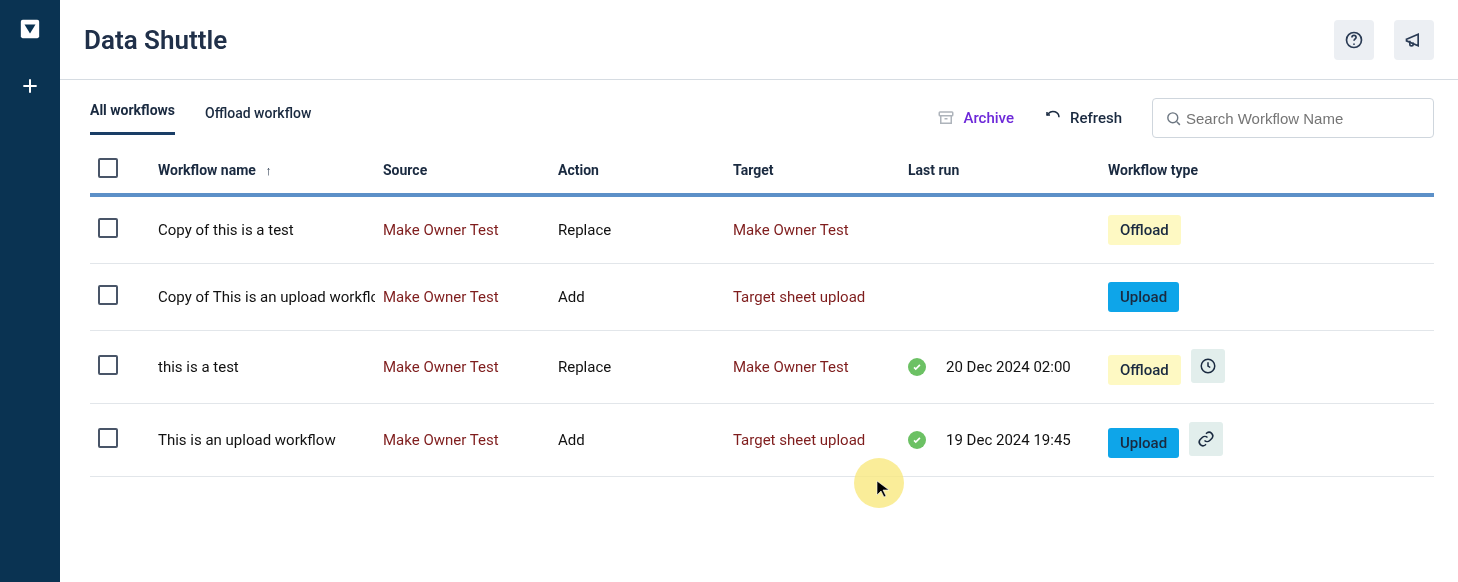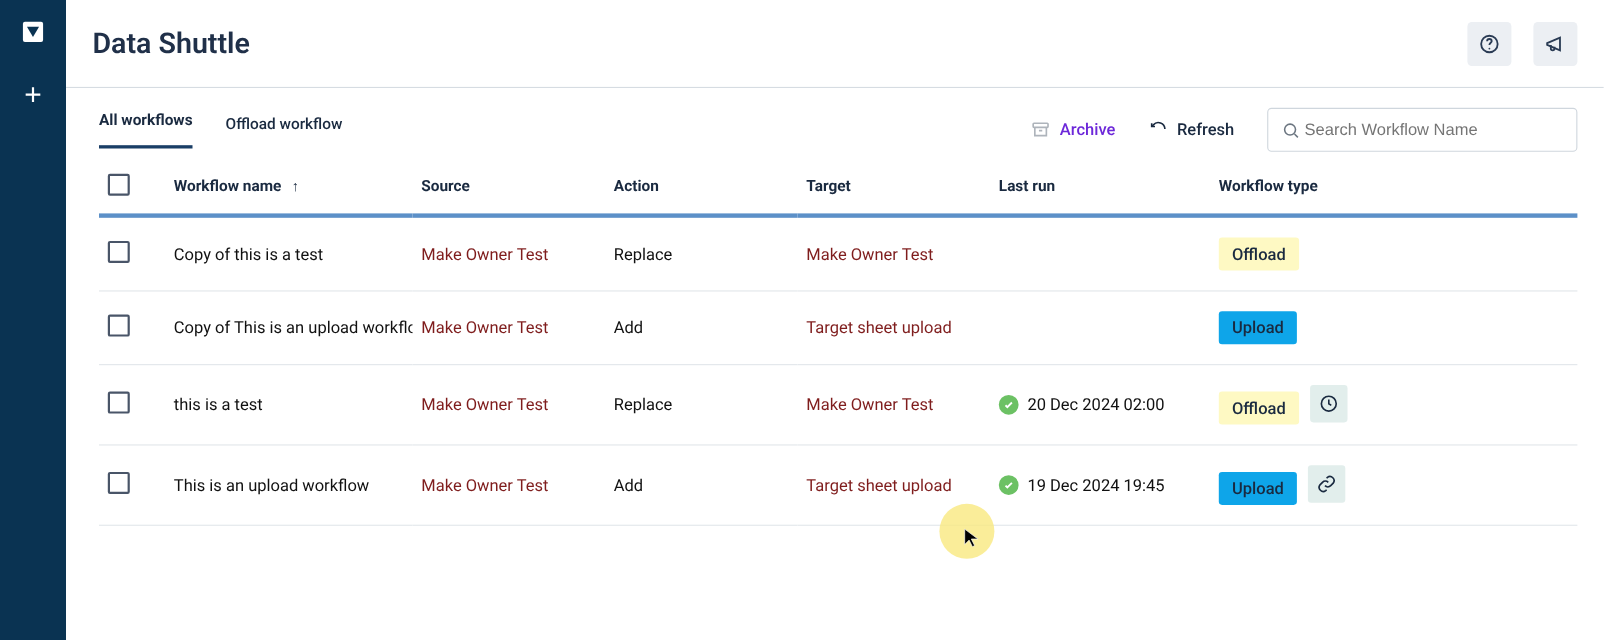--- a/index.html
+++ b/index.html
@@ -91,21 +91,21 @@
     border-bottom: 4px solid #5c90c8;
   }
   tbody tr { border-bottom: 1px solid #e2e6ea; }
   tbody td { padding: 18px 8px 18px 8px; font-size:15px; vertical-align:middle; }
   .chk {
     width:20px; height:20px; border:2px solid #495568; border-radius:2px;
     display:inline-block; cursor:pointer;
   }
   .link { color:#7f1d1d; cursor:pointer; }
   .name-cell { max-width:210px; white-space:nowrap; overflow:hidden; text-overflow:clip; }
-  .lastrun { display:flex; align-items:flex-start; gap:8px; }
+  .lastrun { display:flex; align-items:flex-start; gap:20px; }
   .status-ok {
     width:18px; height:18px; border-radius:50%;
     background:#6cc164; display:flex; align-items:center; justify-content:center;
   }
   .status-ok svg { display:block; }
   .badge {
     display:inline-block; padding:6px 12px; border-radius:3px;
     font-size:15px; font-weight:500;
   }
   .badge-offload { background:#fef9c3; color:#1a2a40; }

